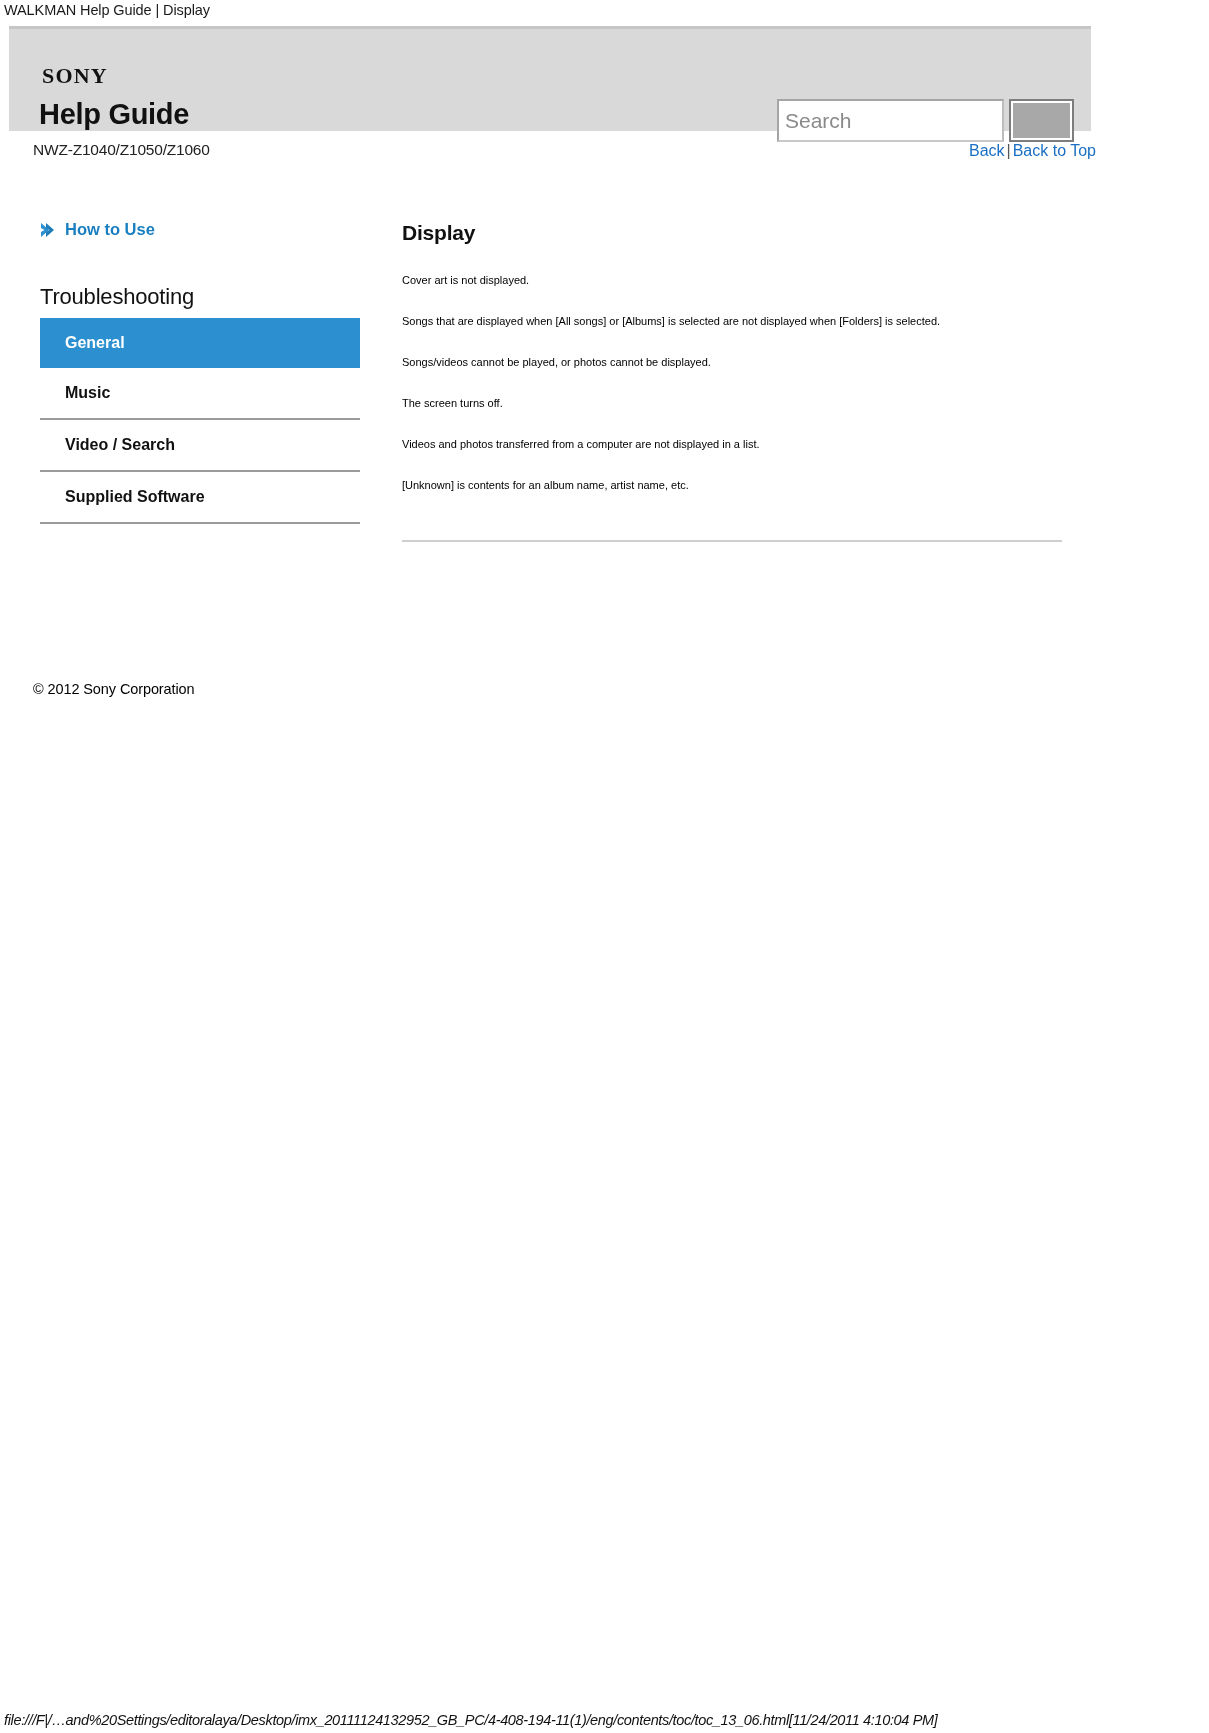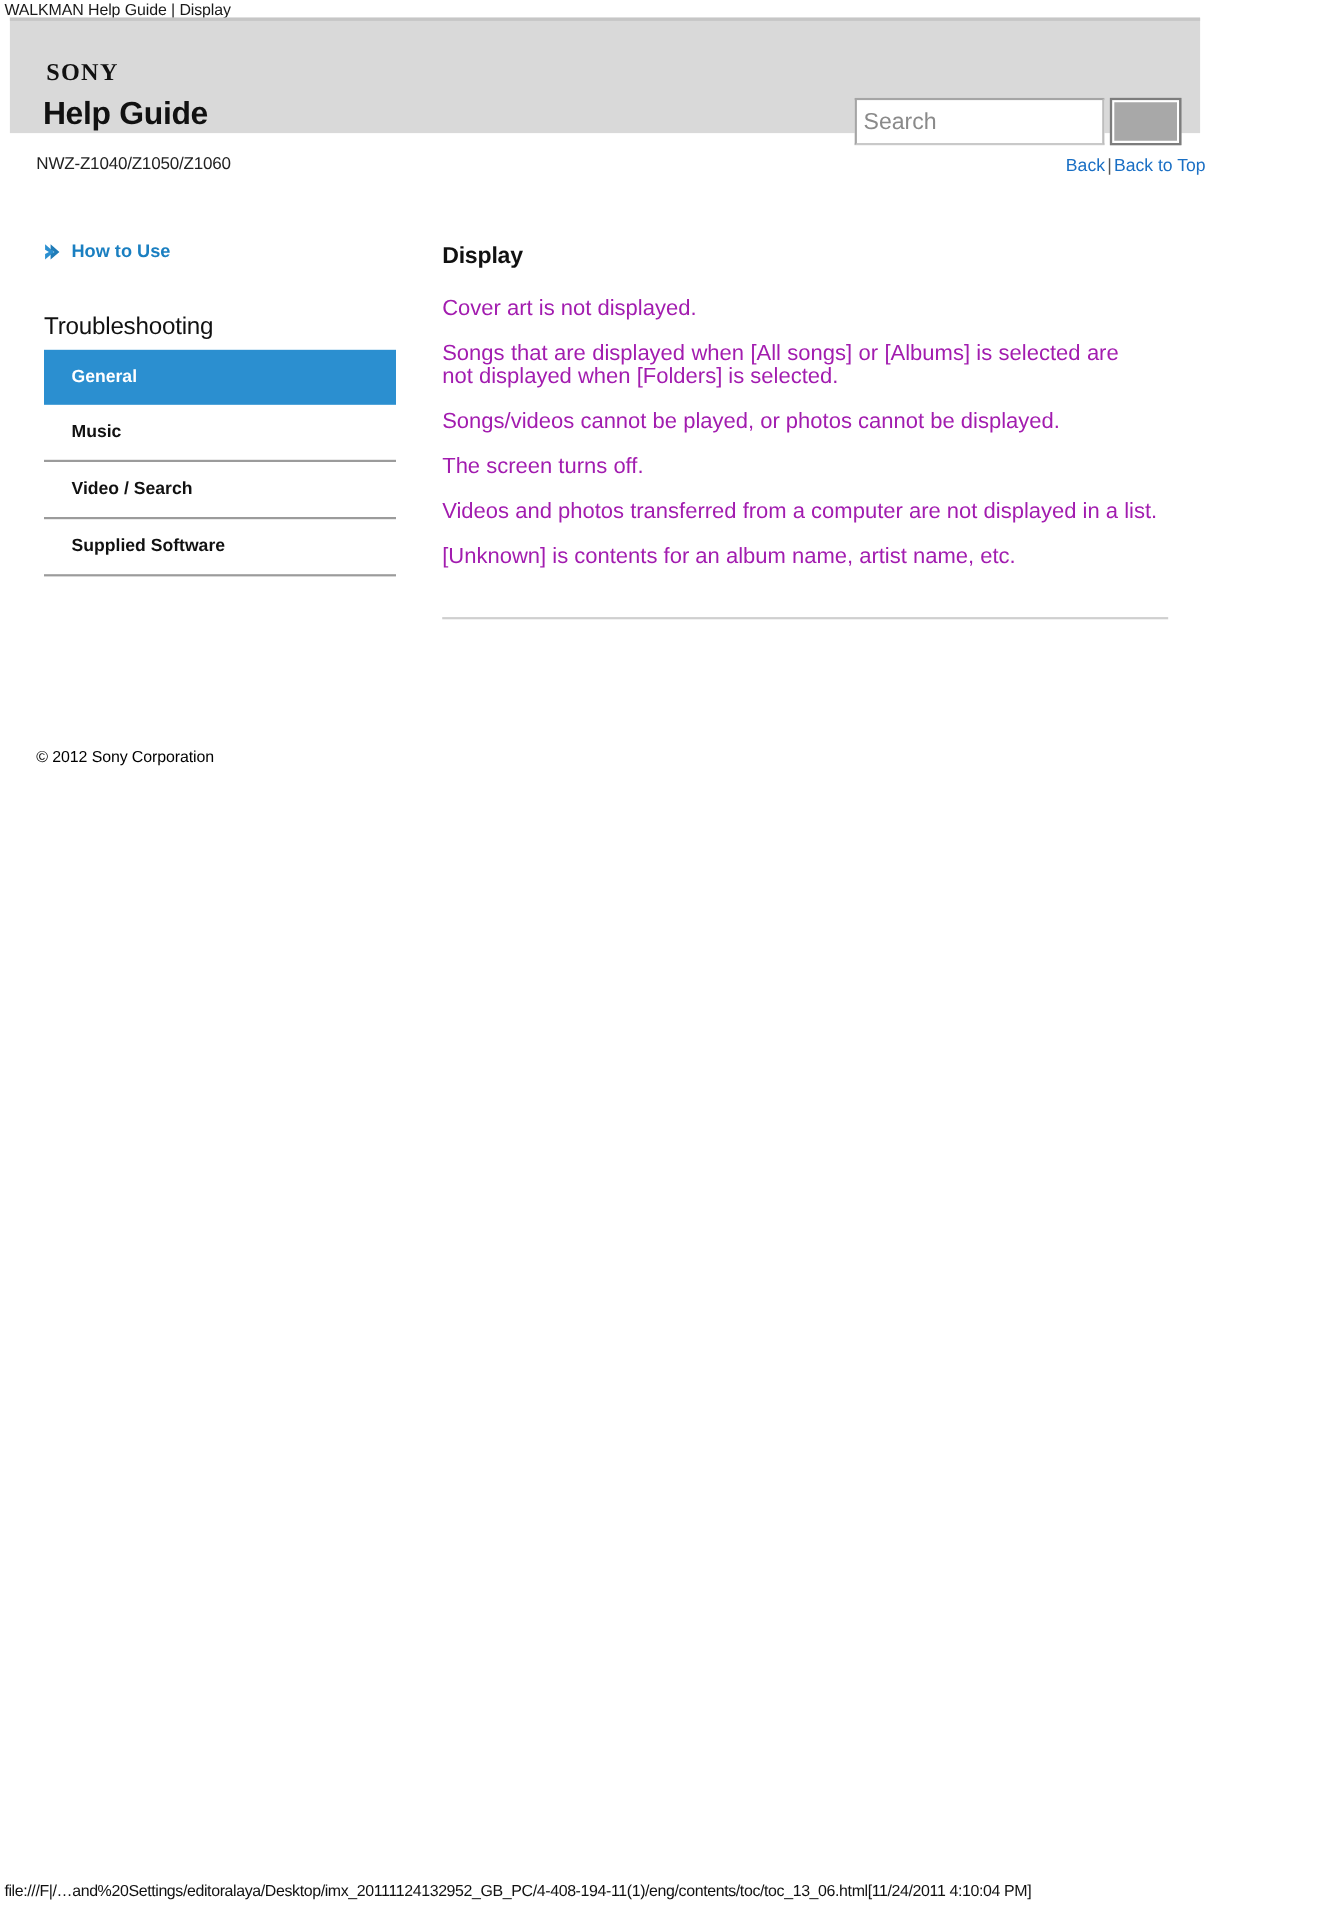--- a/index.html
+++ b/index.html
@@ -25,21 +25,21 @@
     line-height: 18px;
     color: #1a1a1a;
     white-space: nowrap;
     letter-spacing: -0.1px;
   }
 
   
   .header-band {
     position: absolute;
     left: 9px;
-    top: 16px;
+    top: 26px;
     width: 1082px;
     height: 105px;
     background: #d9d9d9;
     border-top: 3px solid #c6c6c6;
     box-sizing: border-box;
   }
   .sony-logo {
     position: absolute;
     left: 33px;
     top: 36px;
@@ -202,23 +202,23 @@
   .main h1 {
     font-size: 21px;
     font-weight: bold;
     color: #111111;
     margin: 0 0 24px 0;
     line-height: 26px;
     letter-spacing: -0.2px;
   }
   .topic-link {
     display: block;
-    font-size: 20px;
+    font-size: 11px;
     line-height: 21px;
-    color: #a21caf;
+    color: #000000;
     text-decoration: none;
     margin-bottom: 20px;
     text-align: justify;
     text-justify: inter-word;
   }
   .topic-link.wrap2 { max-width: 615px; }
   .content-rule {
     margin-top: 44px;
     width: 660px;
     height: 0;
@@ -229,20 +229,21 @@
   
   .footer-url {
     position: absolute;
     left: 4px;
     bottom: 4px;
     font-size: 14.5px;
     line-height: 18px;
     color: #111111;
     white-space: nowrap;
     letter-spacing: -0.35px;
+    font-style: italic;
   }
 </style>
 </head>
 <body>
 
 <div class="page-title-line">WALKMAN Help Guide | Display</div>
 
 <div class="header-band">
   <div class="sony-logo">SONY</div>
   <div class="help-guide-title">Help Guide</div>

